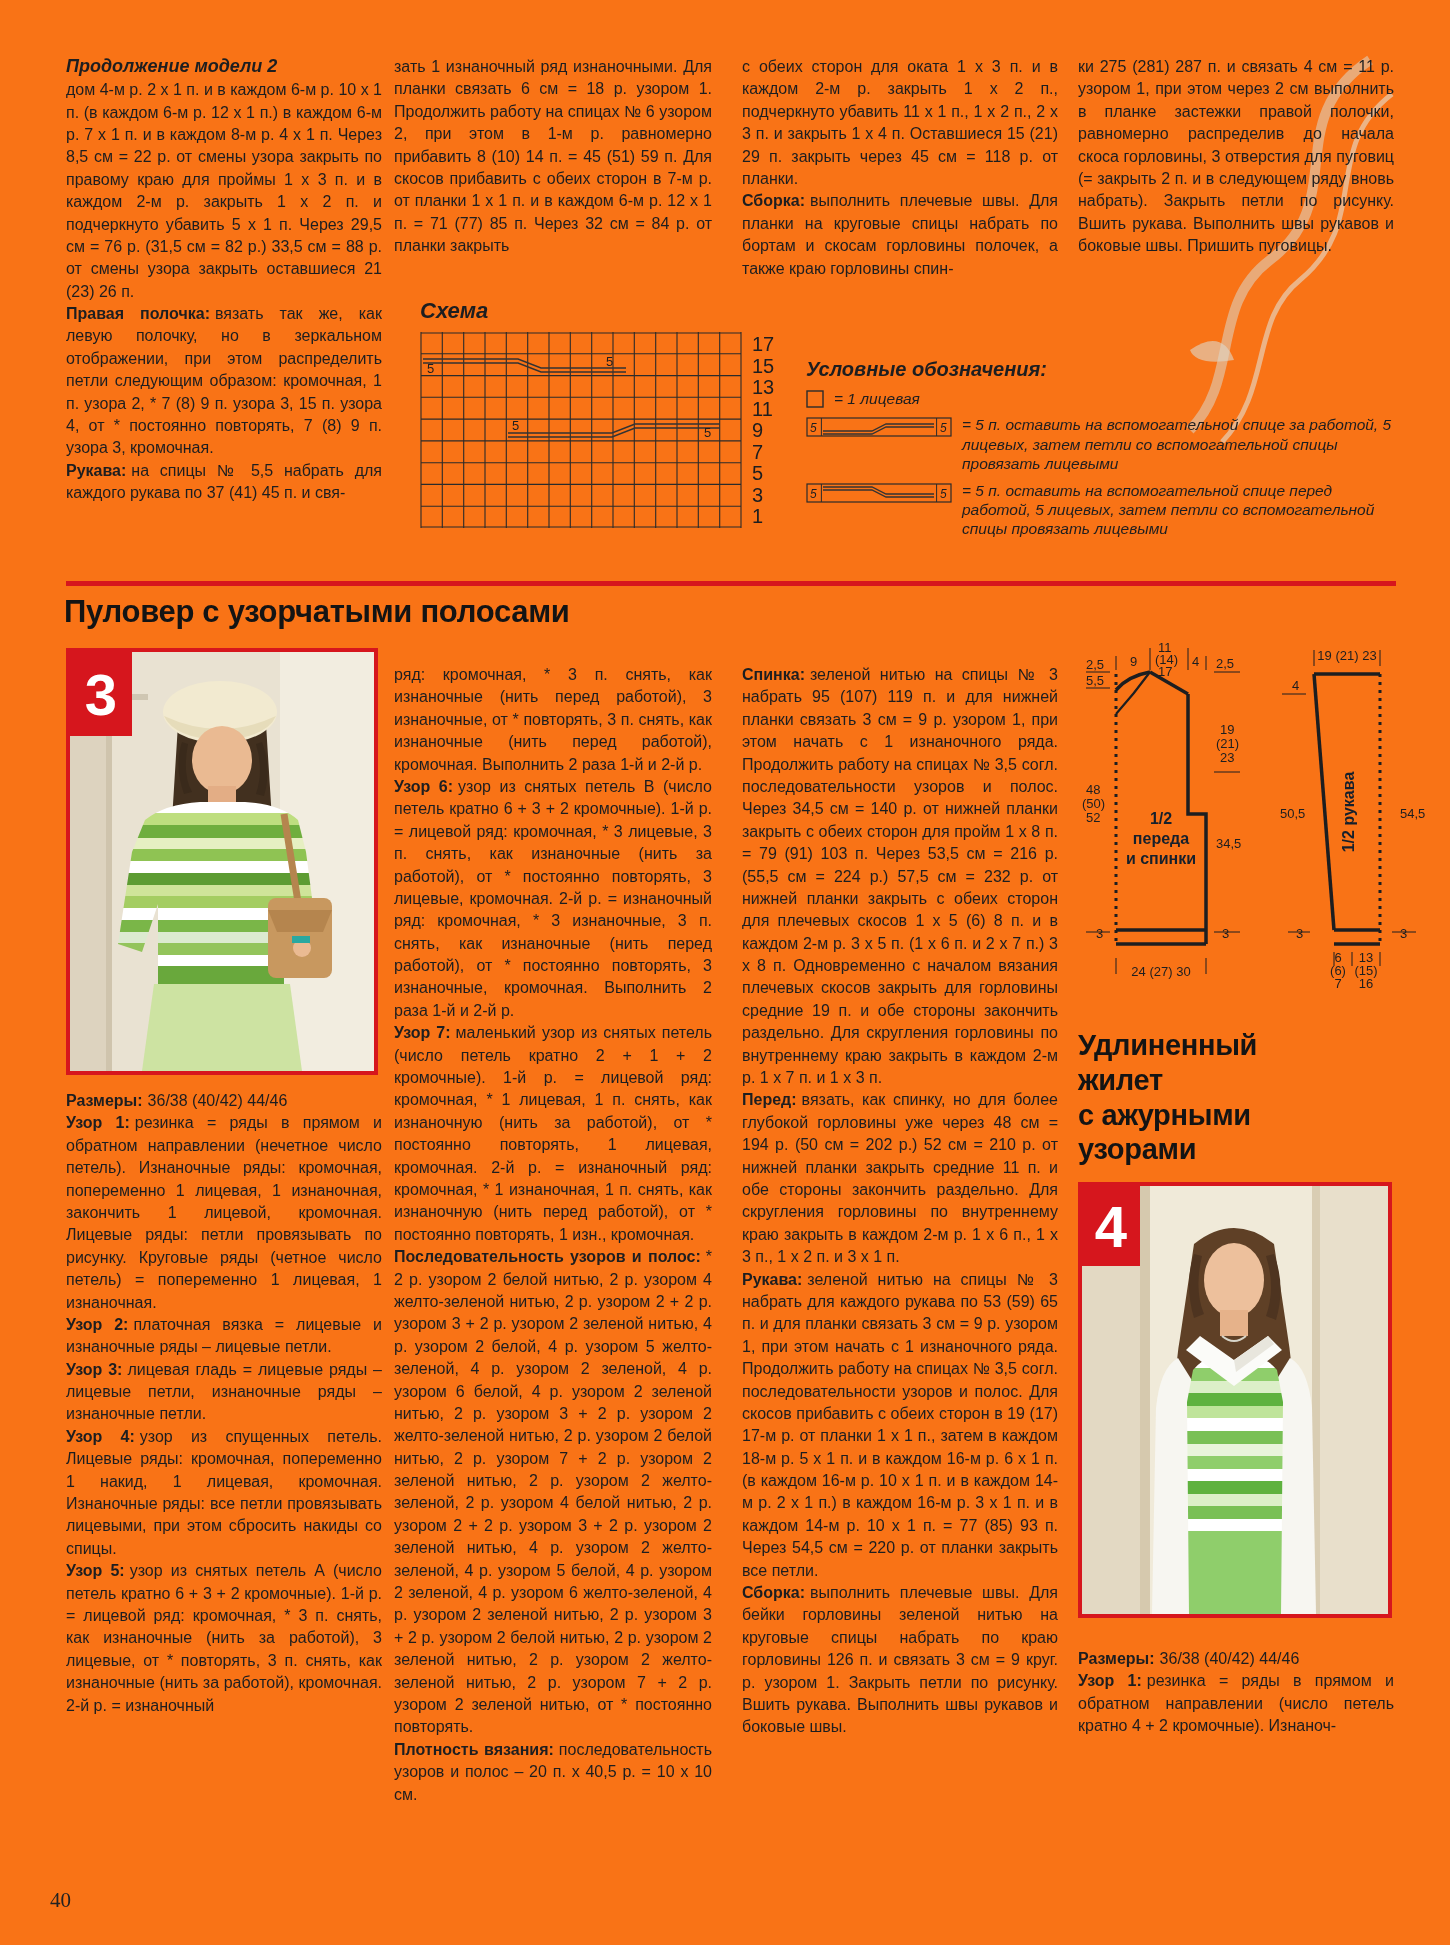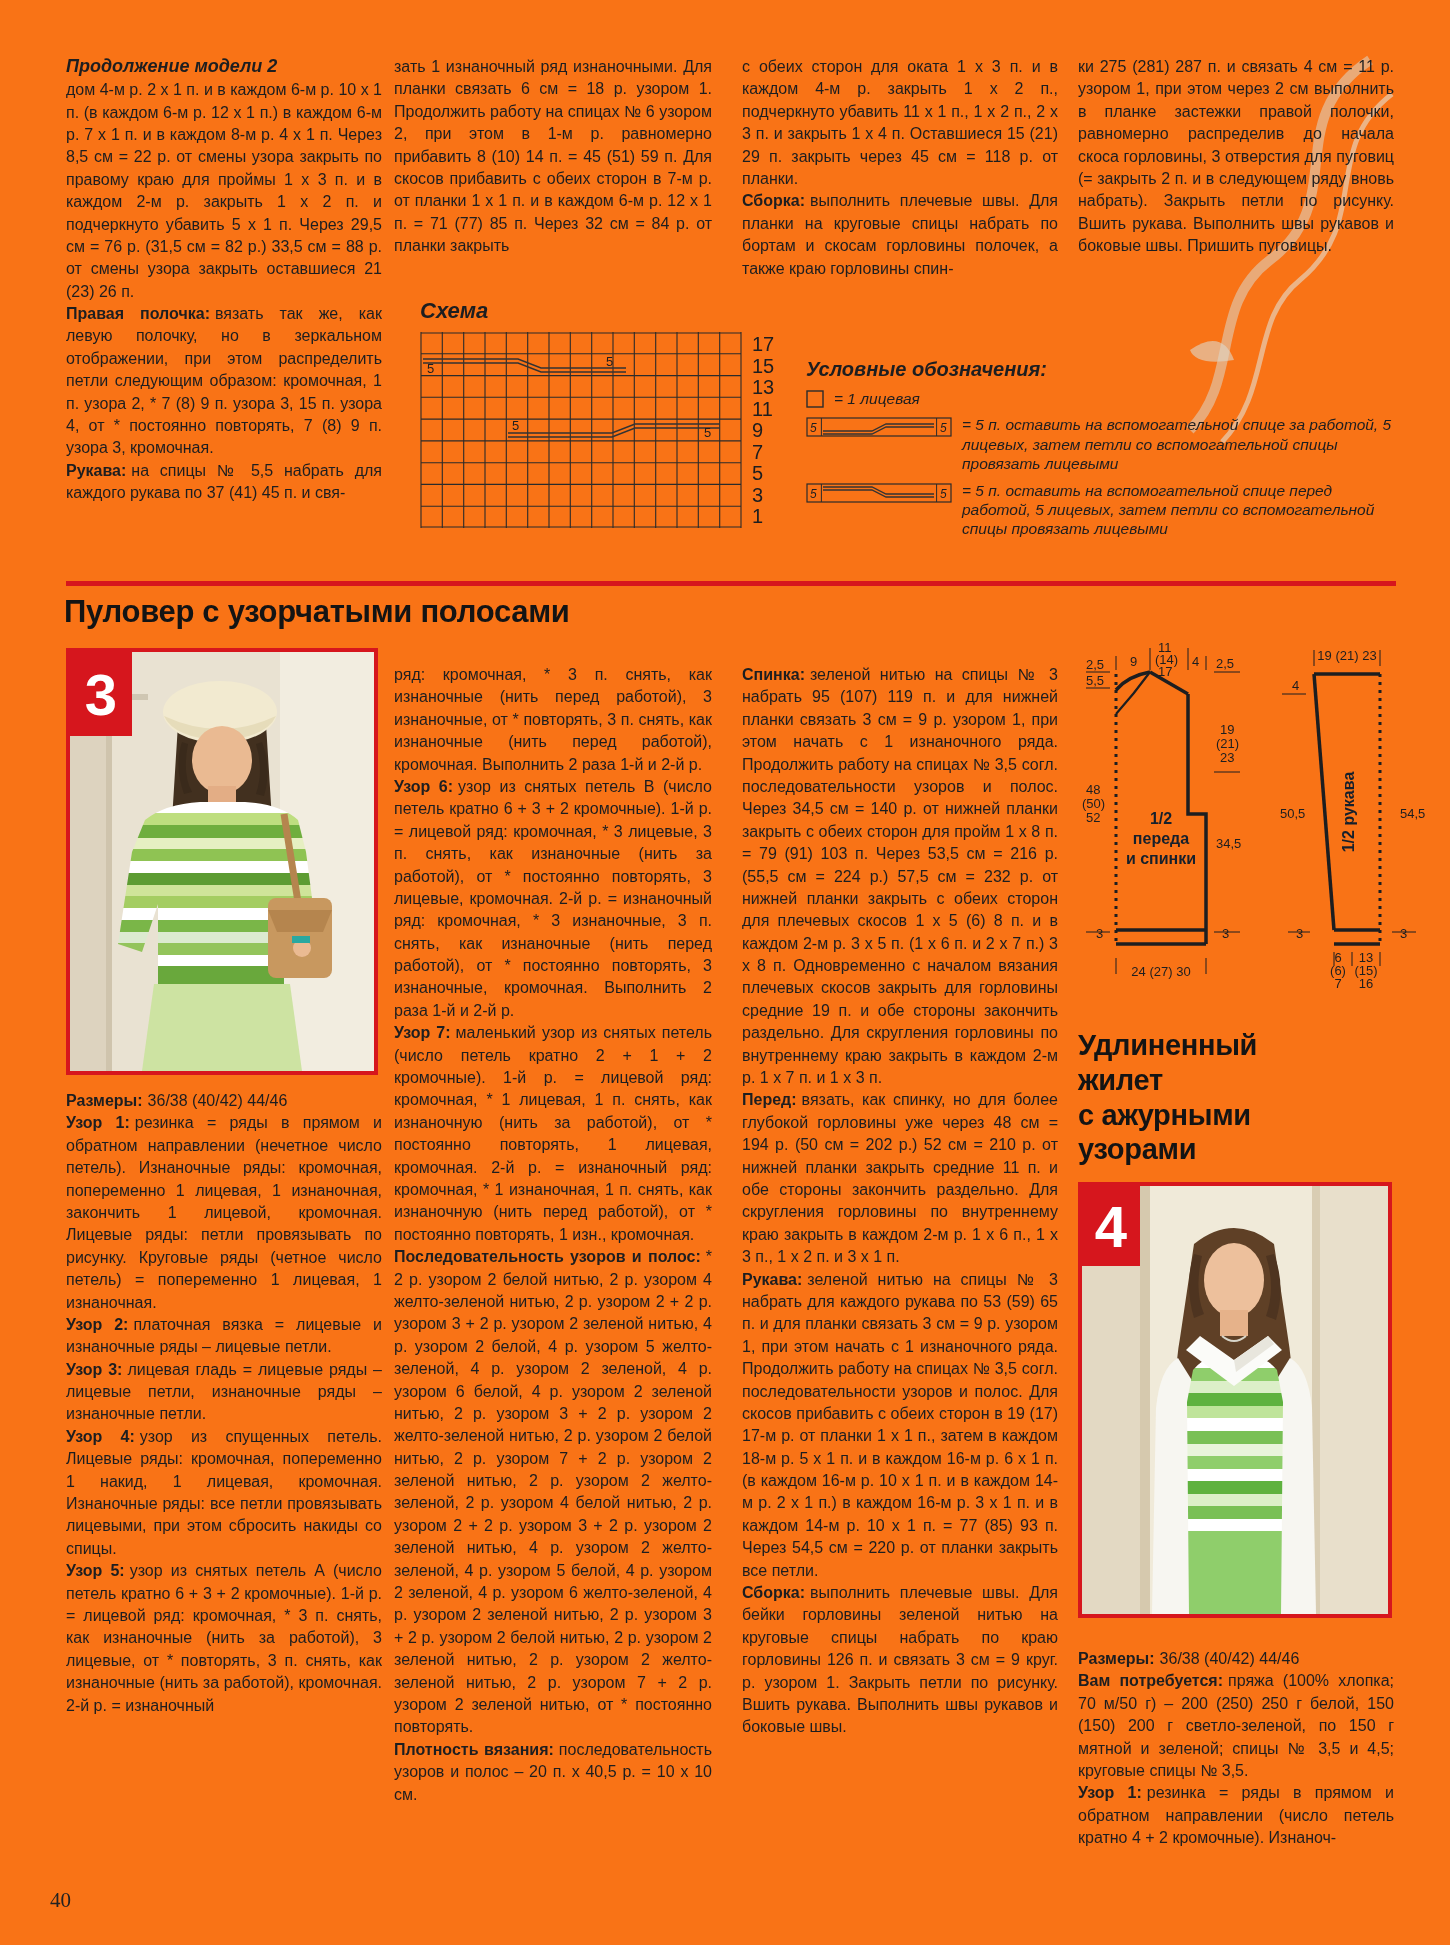--- a/index.html
+++ b/index.html
@@ -52,21 +52,21 @@
   <div class="col" style="left:394px;top:56px;width:318px;height:248px;">
     <div>
 
     <p class="para"><span>зать 1 изнаночный ряд изнаночными. Для планки связать 6 см = 18 р. узором 1. Продолжить работу на спицах № 6 узором 2, при этом в 1-м р. равномерно прибавить 8 (10) 14 п. = 45 (51) 59 п. Для скосов прибавить с обеих сторон в 7-м р. от планки 1 х 1 п. и в каждом 6-м р. 12 х 1 п. = 71 (77) 85 п. Через 32 см = 84 р. от планки закрыть</span></p>
       </div>
   </div>
 
   <div class="col" style="left:742px;top:56px;width:316px;height:252px;">
     <div>
 
-    <p class="para"><span>с обеих сторон для оката 1 х 3 п. и в каждом 4-м р. закрыть 1 х 2 п., подчеркнуто убавить 11 х 1 п., 1 х 2 п., 2 х 3 п. и закрыть 1 х 4 п. Оставшиеся 15 (21) 29 п. закрыть через 45 см = 118 р. от планки.</span></p>
+    <p class="para"><span>с обеих сторон для оката 1 х 3 п. и в каждом 2-м р. закрыть 1 х 2 п., подчеркнуто убавить 11 х 1 п., 1 х 2 п., 2 х 3 п. и закрыть 1 х 4 п. Оставшиеся 15 (21) 29 п. закрыть через 45 см = 118 р. от планки.</span></p>
         <p class="para"><span class="lead">Сборка:</span><span>выполнить плечевые швы. Для планки на круговые спицы набрать по бортам и скосам горловины полочек, а также краю горловины спин-</span></p>
       </div>
   </div>
 
   <div class="col" style="left:1078px;top:56px;width:316px;height:288px;">
     <div>
 
     <p class="para"><span>ки 275 (281) 287 п. и связать 4 см = 11 р. узором 1, при этом через 2 см выполнить в планке застежки правой полочки, равномерно распределив до начала скоса горловины, 3 отверстия для пуговиц (= закрыть 2 п. и в следующем ряду вновь набрать). Закрыть петли по рисунку. Вшить рукава. Выполнить швы рукавов и боковые швы. Пришить пуговицы.</span></p>
       </div>
   </div>
@@ -373,19 +373,18 @@
       <path d="M152,174 L186,150 L192,158 L154,186 Z" fill="#e8e6dd"></path>
       <path d="M140,150 Q152,160 164,150" stroke="#d8d5c9" stroke-width="2" fill="none"></path>
     </svg>
   </div>
   <div class="badge" style="left:1082px;top:1186px;width:58px;height:80px;">4</div>
 
   <div class="col" style="left:1078px;top:1648px;width:316px;height:250px;">
     <div>
 
     <p class="para"><span class="lead">Размеры:</span><span>36/38 (40/42) 44/46</span></p>
-        <p class="para"><span class="lead">Вам потребуется:</span><span>пряжа (100% хлопка; 70 м/50 г) – 200 (250) 250 г белой, 150 (150) 200 г светло-зеленой, по 150 г мятной и зеленой; спицы № 3,5 и 4,5; круговые спицы № 3,5.</span></p>
         <p class="para"><span class="lead">Узор 1:</span><span>резинка = ряды в прямом и обратном направлении (число петель кратно 4 + 2 кромочные). Изнаноч-</span></p>
       </div>
   </div>
 
   <div class="pagenum" style="left:50px;top:1888px;">40</div>
 </div>
 
 </body></html>

